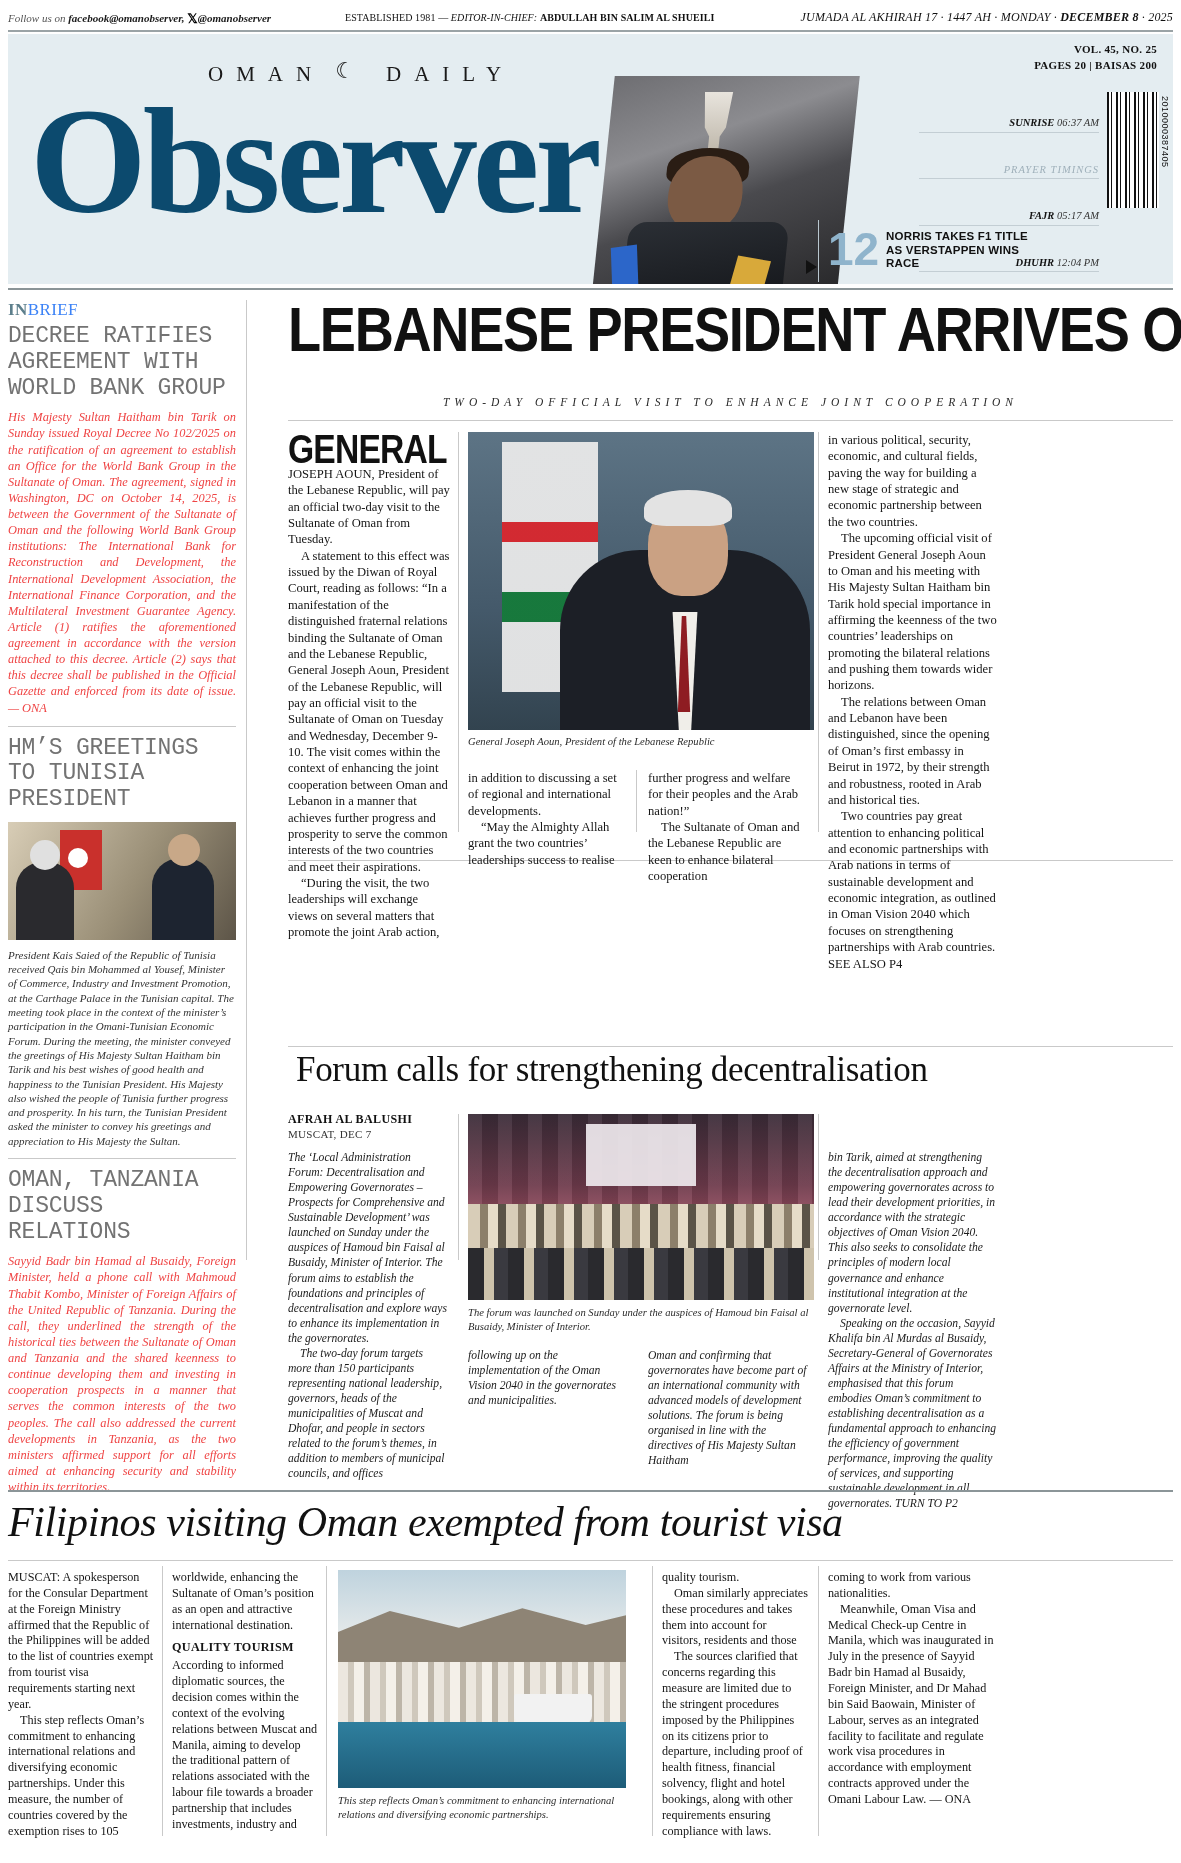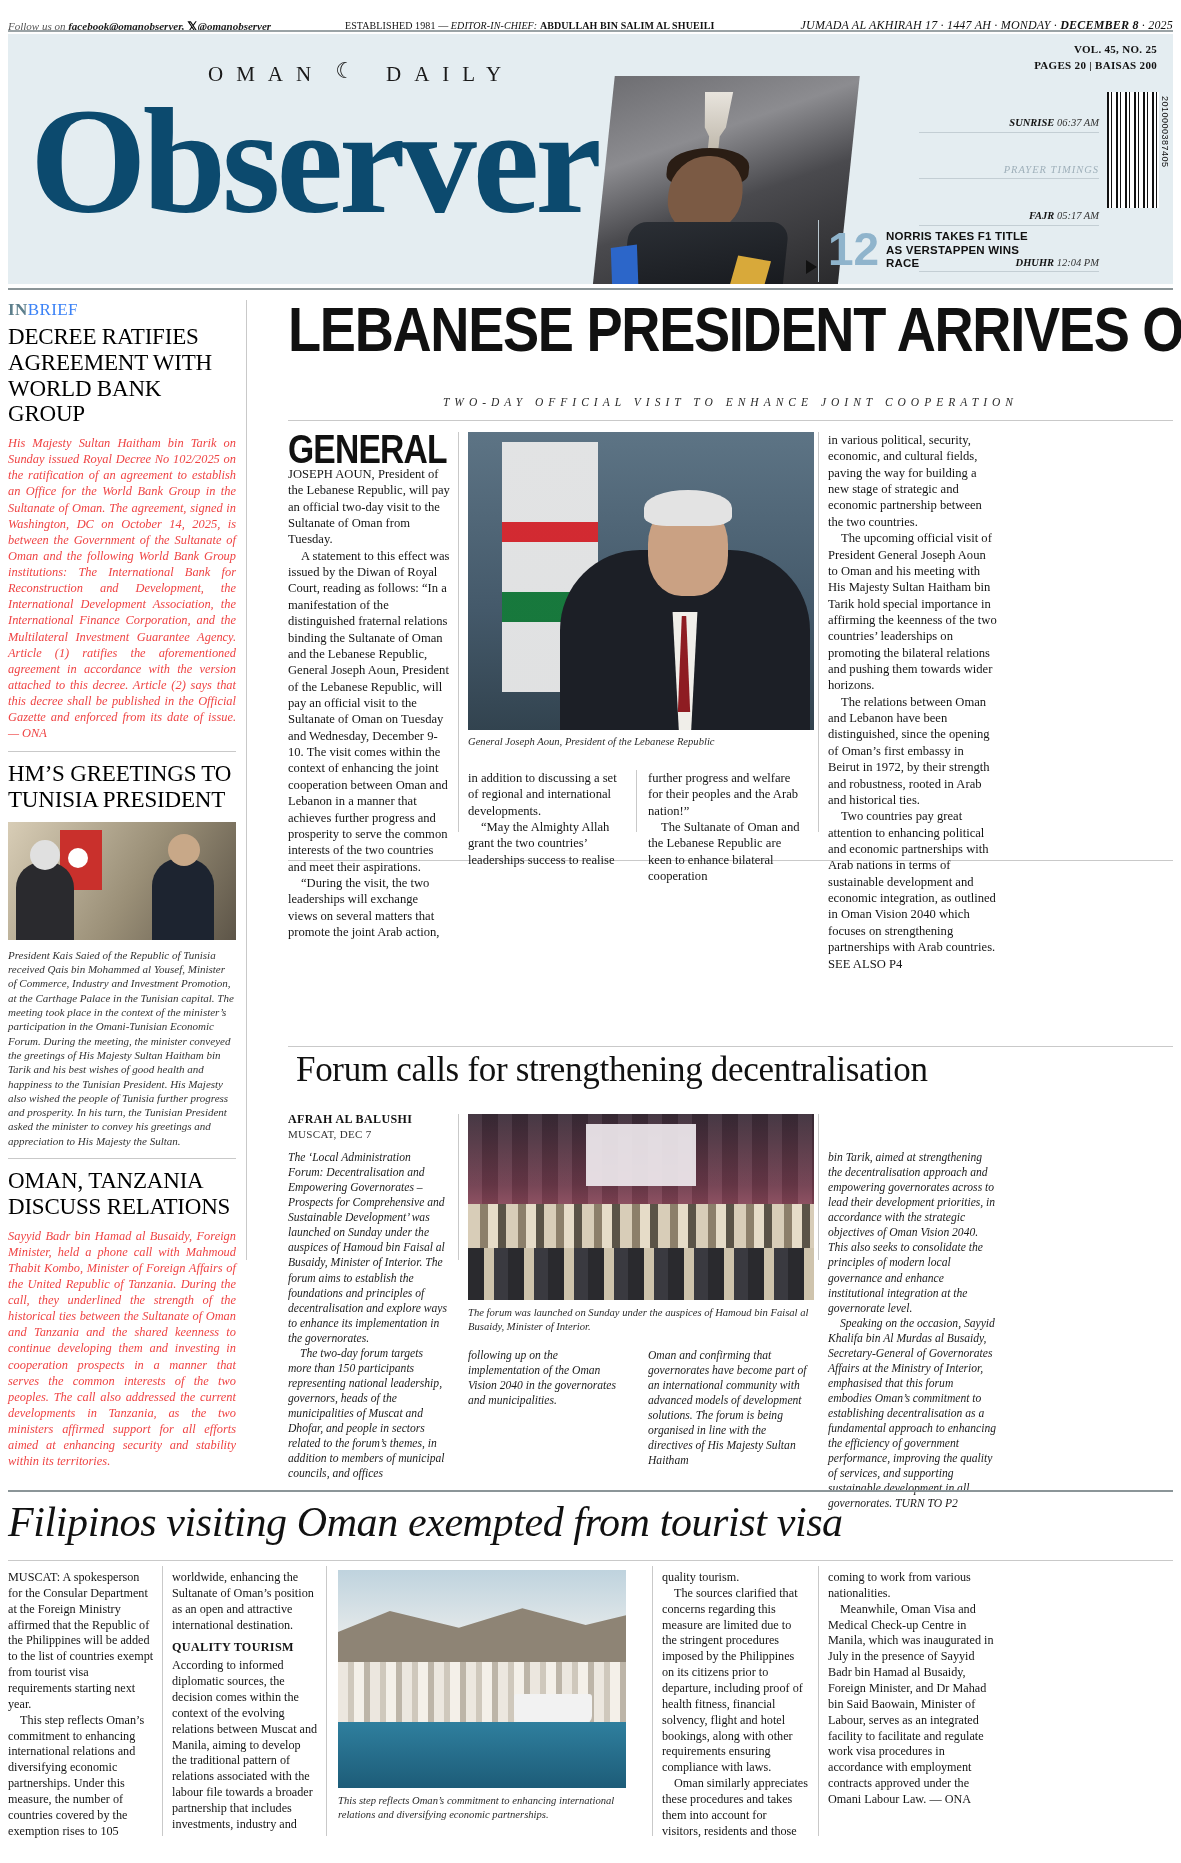--- a/index.html
+++ b/index.html
@@ -7,21 +7,21 @@
   body {
     background: #ffffff;
     font-family: "Liberation Serif", serif;
     color: #111111;
     position: relative;
     overflow: hidden;
   }
 
   
   .topbar {
-    position: absolute; left: 0; top: 12px; width: 1181px; height: 22px;
+    position: absolute; left: 0; top: 4px; width: 1181px; height: 22px;
     display: flex; align-items: center;
     font-size: 11px;
     border-radius: 14px;
   }
   .topbar-left { position: absolute; left: 8px; top: 7px; font-style: italic; color: #555; white-space: nowrap; }
   .topbar-left b { font-style: italic; color: #1a1a1a; font-weight: bold; }
   .x-logo { display:inline-block; font-weight: bold; font-style: normal; font-size: 13px; color:#000; vertical-align: -1px; }
   .topbar-mid { position: absolute; left: 345px; top: 8px; font-size: 10px; letter-spacing: .1px; white-space: nowrap;}
   .topbar-mid i { font-style: italic; }
   .topbar-mid b { font-weight: bold; }
@@ -128,21 +128,21 @@
   .vline { position: absolute; width: 1px; background: #c9c9c9; }
   .hline { position: absolute; height: 1px; background: #c9c9c9; }
 
   
   .inbrief { position: absolute; left: 8px; top: 300px; width: 228px; }
   .inbrief-label { font-size: 17px; letter-spacing: .4px; margin-bottom: 4px; }
   .inbrief-label .in { color: #5d7f8c; font-weight: bold; }
   .inbrief-label .brief { color: #3b82f6; }
   .brief-head {
     font-size: 23px; line-height: 1.12; font-weight: normal; letter-spacing: -.2px;
-    margin: 4px 0 8px 0; color:#000000;
+    margin: 4px 0 8px 0; color:#737373;font-family:Liberation Mono, monospace;
   }
   .brief-body {
     font-size: 12.4px; line-height: 1.30; font-style: italic; text-align: justify; color:#ef4444;
   }
   .brief-photo {
     width: 228px; height: 118px; margin: 9px 0 8px 0;
     background: linear-gradient(135deg,#c9b79a 0%, #8a7a62 40%, #b9a headline 40%, #6d6253 100%);
     position: relative; overflow: hidden;
   }
   .bp-bg { position:absolute; inset:0; background: linear-gradient(120deg,#d8cdb6,#9a8f77 55%,#5d5548); }
@@ -478,20 +478,20 @@
   <div class="pm-sky"></div>
   <div class="pm-hill"></div>
   <div class="pm-city"></div>
   <div class="pm-ship"></div>
   <div class="pm-sea"></div>
 </div>
 <div class="muscat-caption">This step reflects Oman’s commitment to enhancing international relations and diversifying economic partnerships.</div>
 
 <div class="bcol" style="left:662px; top:1570px; width:146px;">
   <p class="first">quality tourism.</p>
+  <p>Oman similarly appreciates these procedures and takes them into account for visitors, residents and those</p>
   <p>The sources clarified that concerns regarding this measure are limited due to the stringent procedures imposed by the Philippines on its citizens prior to departure, including proof of health fitness, financial solvency, flight and hotel bookings, along with other requirements ensuring compliance with laws.</p>
-  <p>Oman similarly appreciates these procedures and takes them into account for visitors, residents and those</p>
 </div>
 
 <div class="bcol" style="left:828px; top:1570px; width:170px;">
   <p class="first">coming to work from various nationalities.</p>
   <p>Meanwhile, Oman Visa and Medical Check-up Centre in Manila, which was inaugurated in July in the presence of Sayyid Badr bin Hamad al Busaidy, Foreign Minister, and Dr Mahad bin Said Baowain, Minister of Labour, serves as an integrated facility to facilitate and regulate work visa procedures in accordance with employment contracts approved under the Omani Labour Law. — ONA</p>
 </div>
 
 </body></html>

